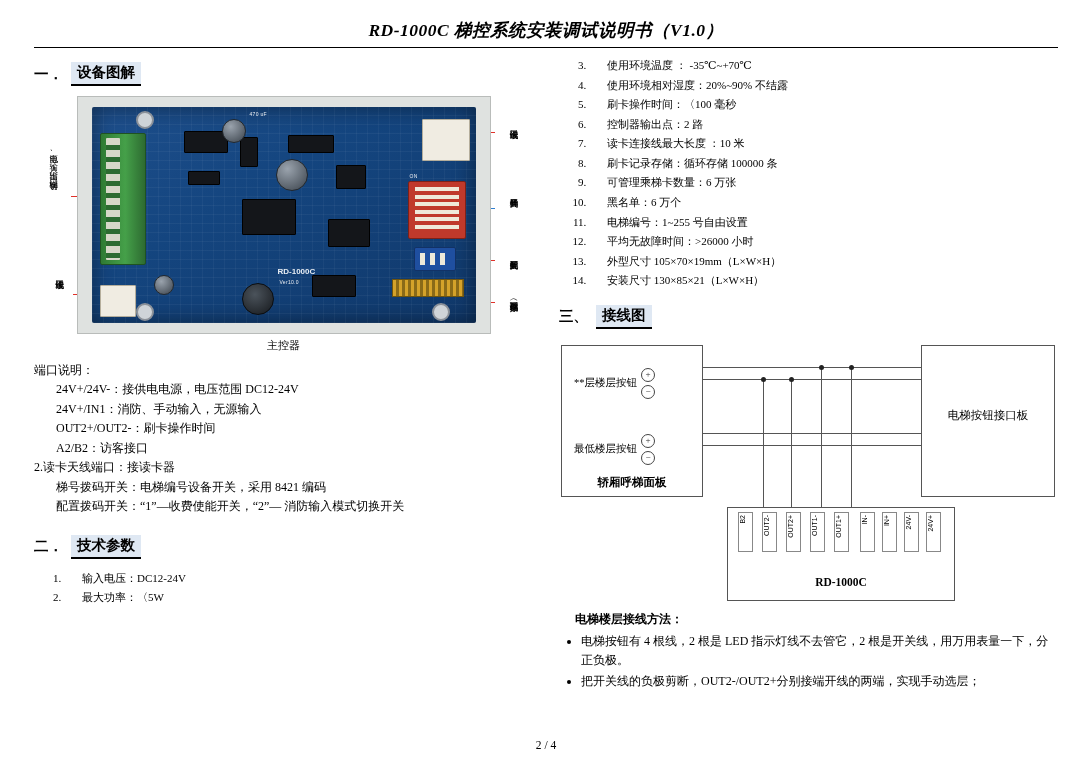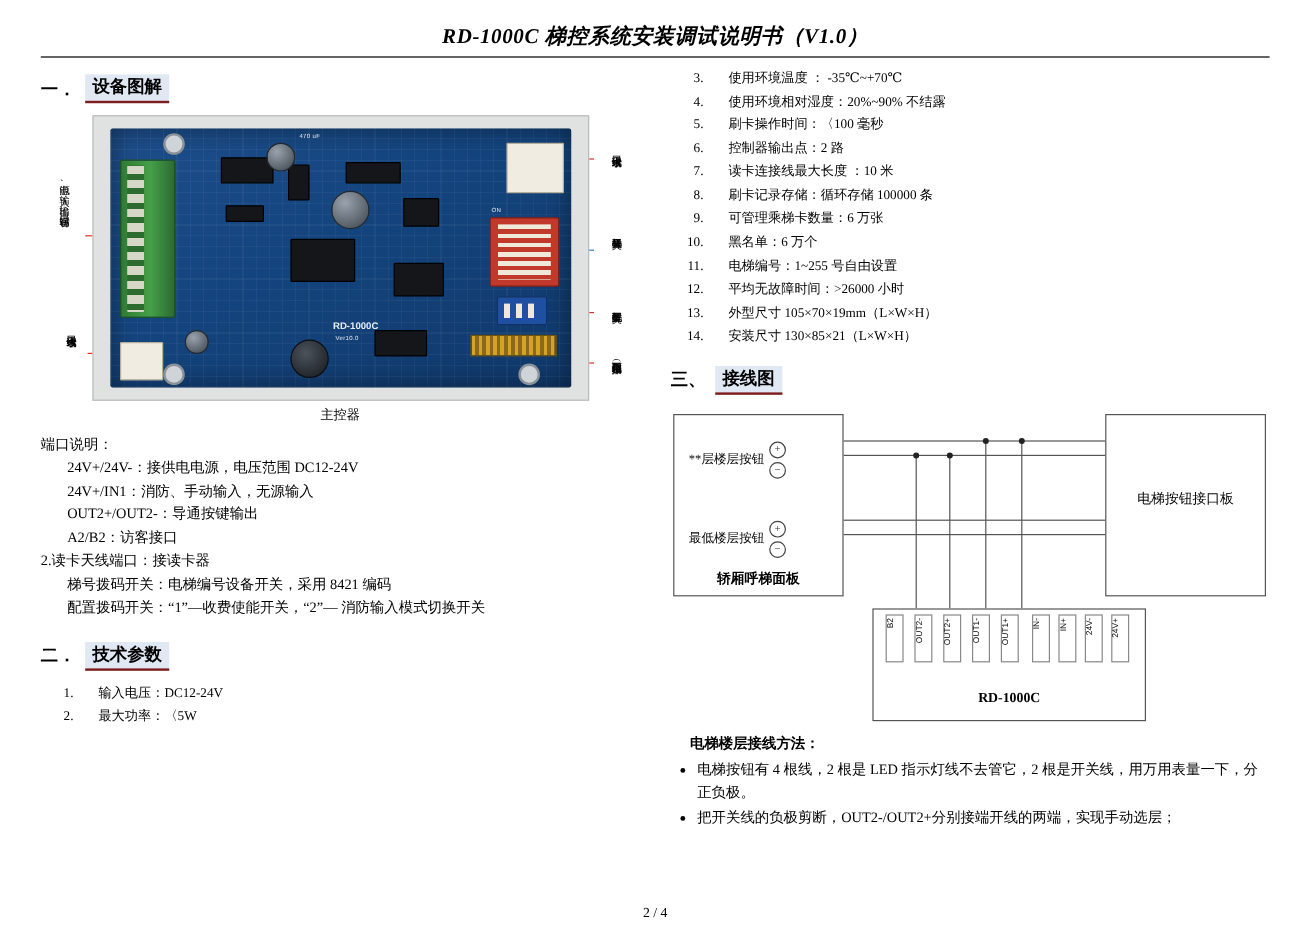--- a/index.html
+++ b/index.html
@@ -50,21 +50,21 @@
   }
   .section-num {
     font-weight: bold;
     font-size: 14.5px;
   }
   .section-title {
     font-weight: bold;
     font-size: 14.5px;
     background: #dfe8f3;
     padding: 1px 6px 2px 6px;
-    border-bottom: 2px solid #7f1d1d;
+    border-bottom: 2px solid #000000;
   }
 
   
   .board-wrap {
     position: relative;
     width: 470px;
     margin: 0 auto;
   }
   .board {
     position: relative;
@@ -345,21 +345,21 @@
     margin: 4px 0 0 0;
     padding-left: 22px;
     font-size: 12px;
     line-height: 1.6;
   }
   ul.notes li { margin-bottom: 2px; }
 
   .page-num {
     position: absolute;
     left: 0; right: 0;
-    bottom: 7px;
+    bottom: 23px;
     text-align: center;
     font-size: 11.5px;
   }
 </style>
 </head>
 <body>
 
 <div class="page">
 
   <div class="doc-title">RD-1000C 梯控系统安装调试说明书（V1.0）</div>
@@ -428,21 +428,21 @@
           </div>
         </div>
 
         <div class="board-caption">主控器</div>
       </div>
 
       <div class="body-txt" style="margin-top:8px;">
         <div class="lvl1">端口说明：</div>
         <div class="lvl2">24V+/24V-：接供电电源，电压范围 DC12-24V</div>
         <div class="lvl2">24V+/IN1：消防、手动输入，无源输入</div>
-        <div class="lvl2">OUT2+/OUT2-：导通按键输出</div>
+        <div class="lvl2">OUT2+/OUT2-：刷卡操作时间</div>
         <div class="lvl2">A2/B2：访客接口</div>
         <div class="lvl1">2.读卡天线端口：接读卡器</div>
         <div class="lvl2">梯号拨码开关：电梯编号设备开关，采用 8421 编码</div>
         <div class="lvl2">配置拨码开关：“1”—收费使能开关，“2”— 消防输入模式切换开关</div>
       </div>
 
       <div class="section-head" style="margin-top:18px;">
         <span class="section-num">二．</span>
         <span class="section-title">技术参数</span>
       </div>

